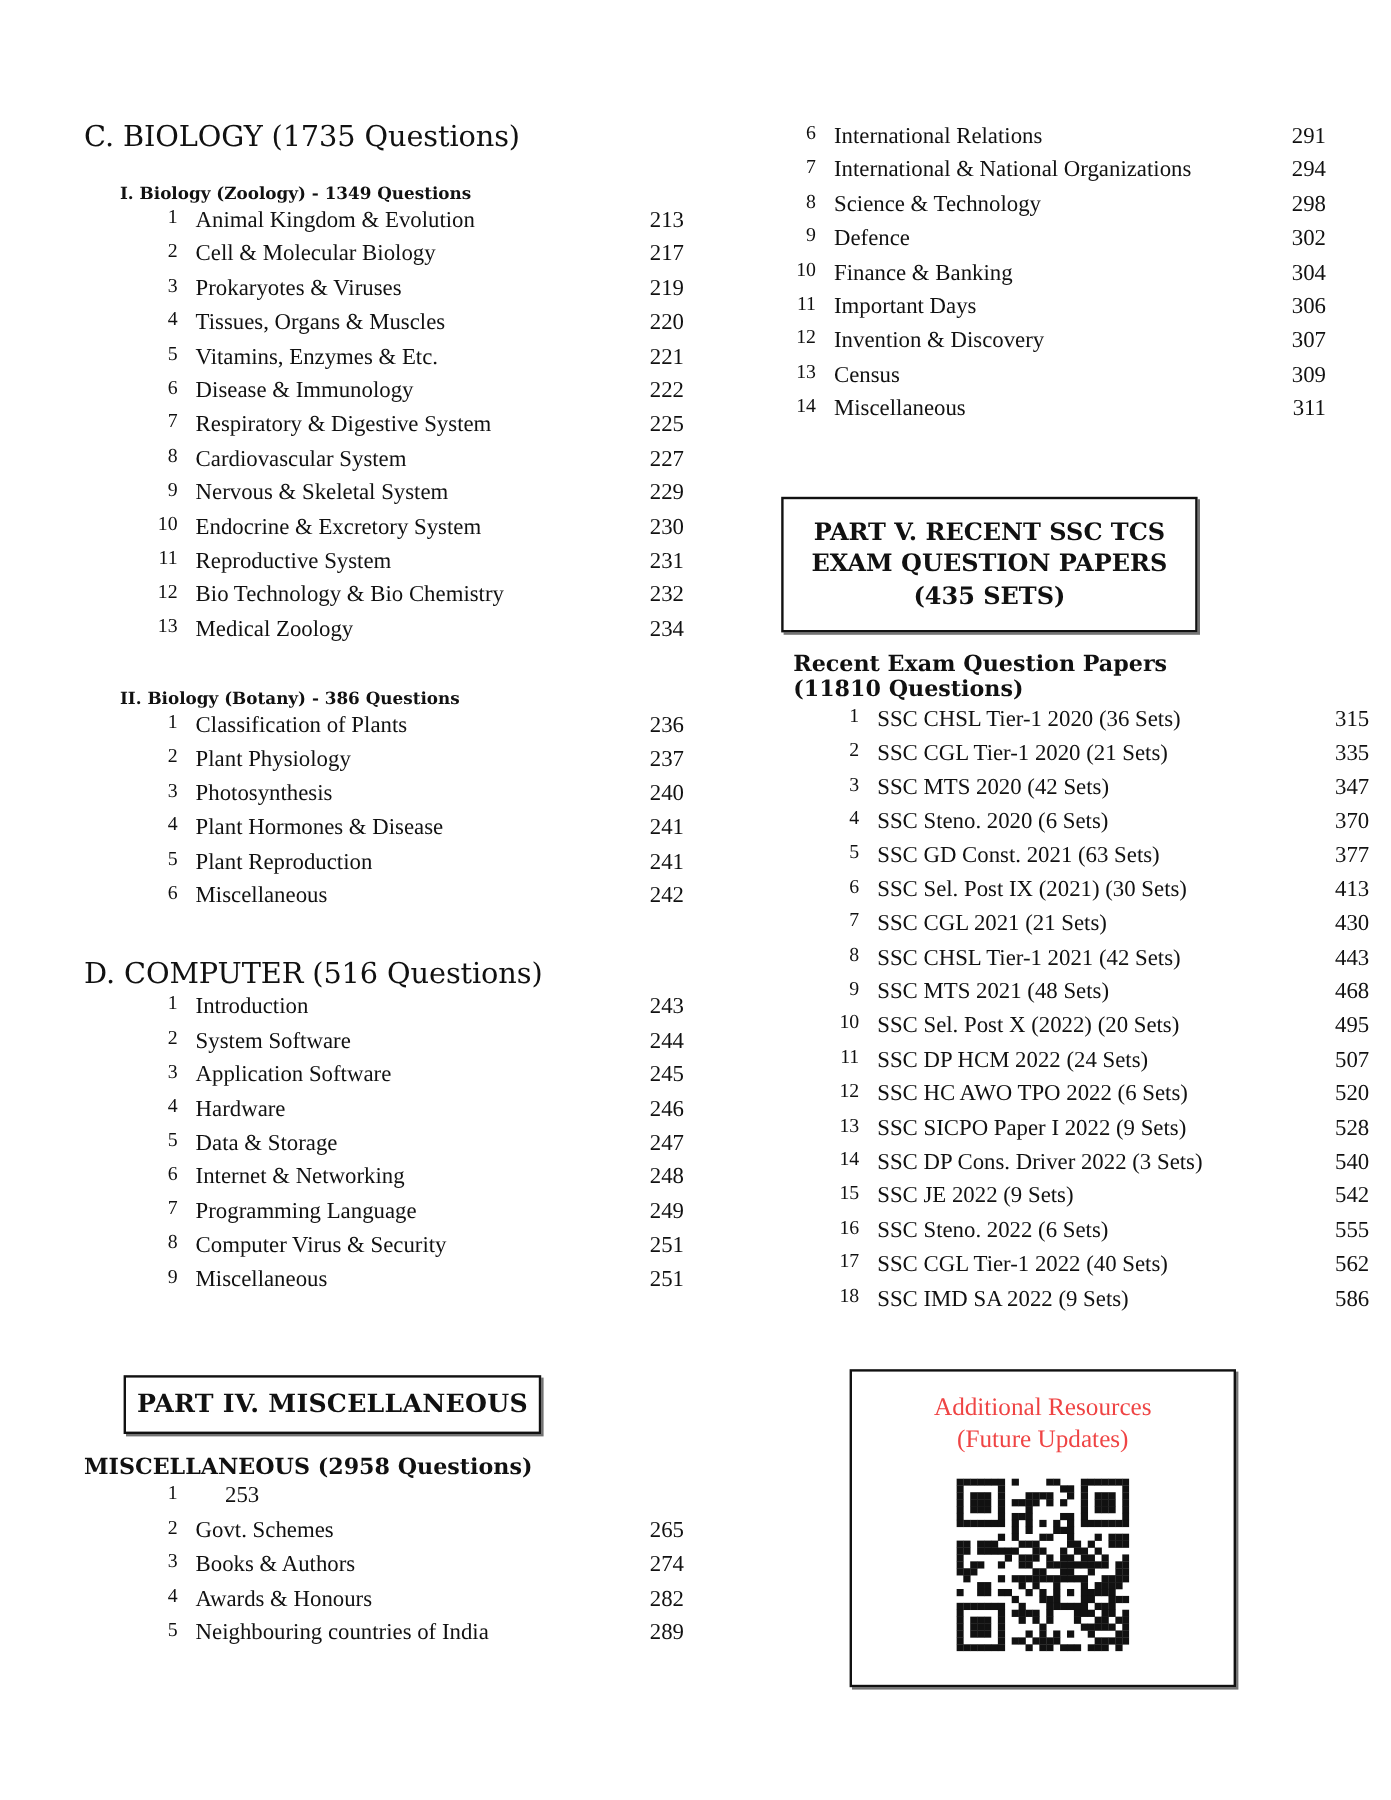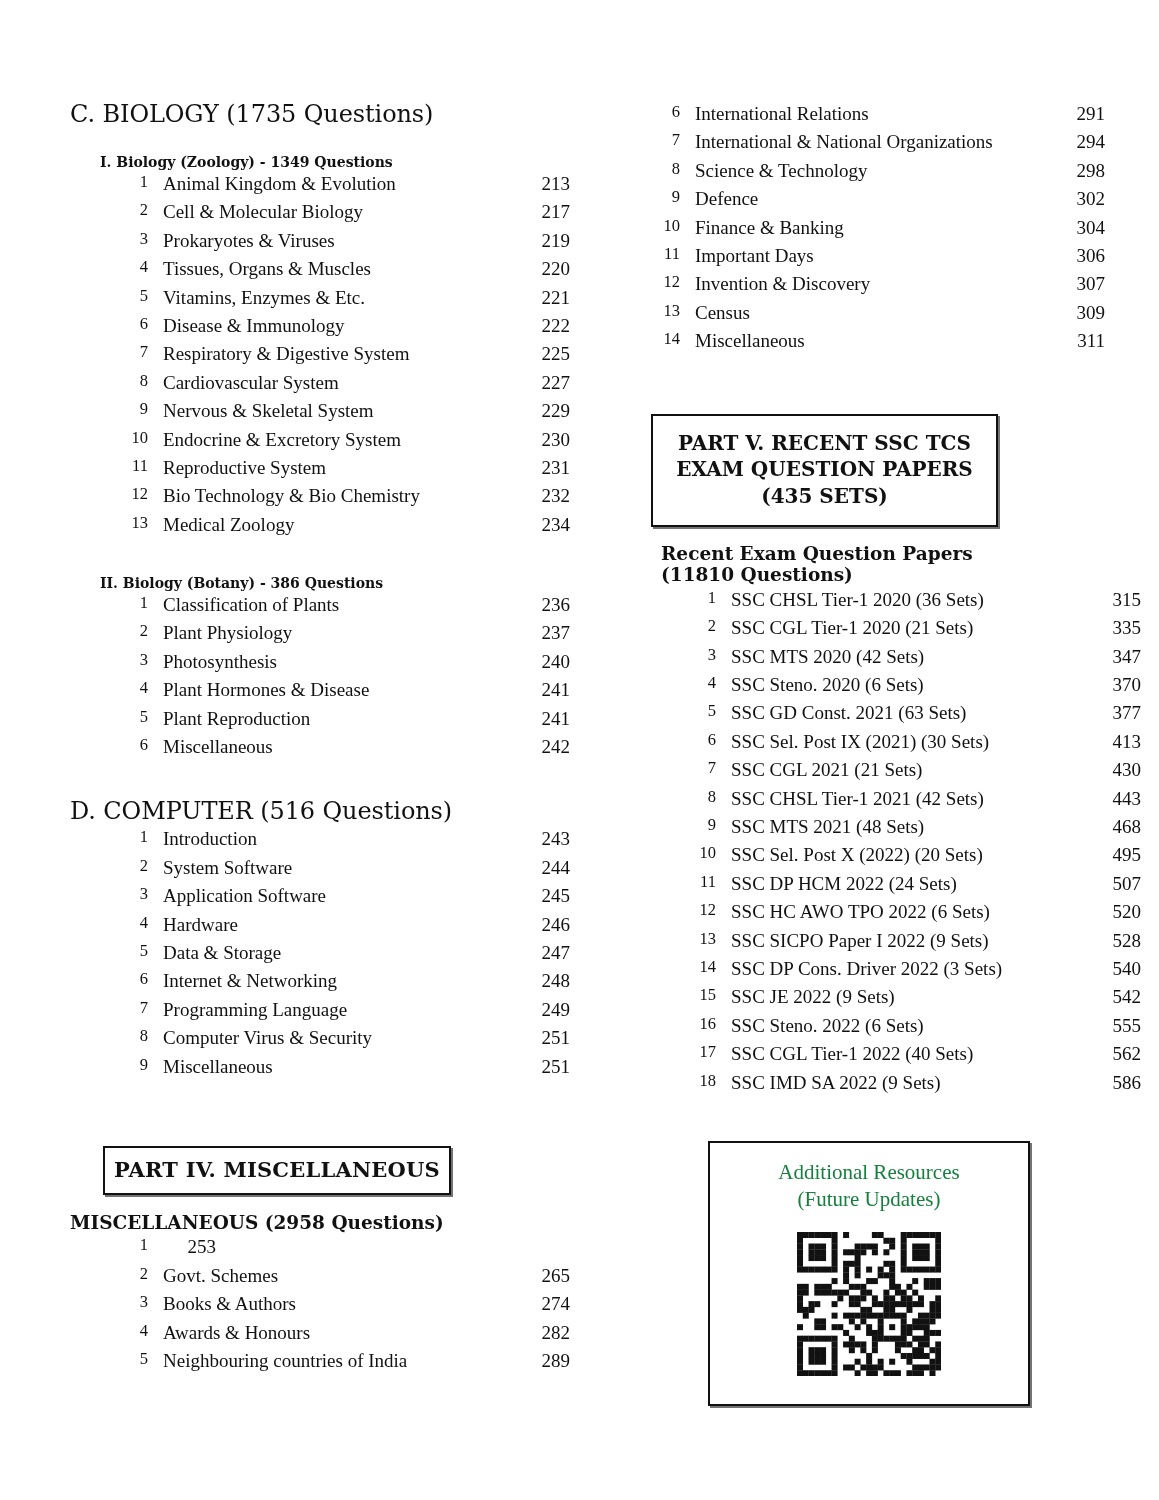--- a/index.html
+++ b/index.html
@@ -136,21 +136,21 @@
     background: #fff;
     display: flex;
     flex-direction: column;
     align-items: center;
   }
   .res-title {
     font-size: 21px;
     line-height: 1.3;
     text-align: center;
     margin-top: 16px;
-    color: #15803d;
+    color: #ef4444;
   }
   .qr-wrap {
     margin-top: 18px;
     width: 144px;
     height: 144px;
   }
   .qr-wrap svg { display: block; }
   .spacer-m { height: 26px; }
   .spacer-l { height: 36px; }
 </style>

